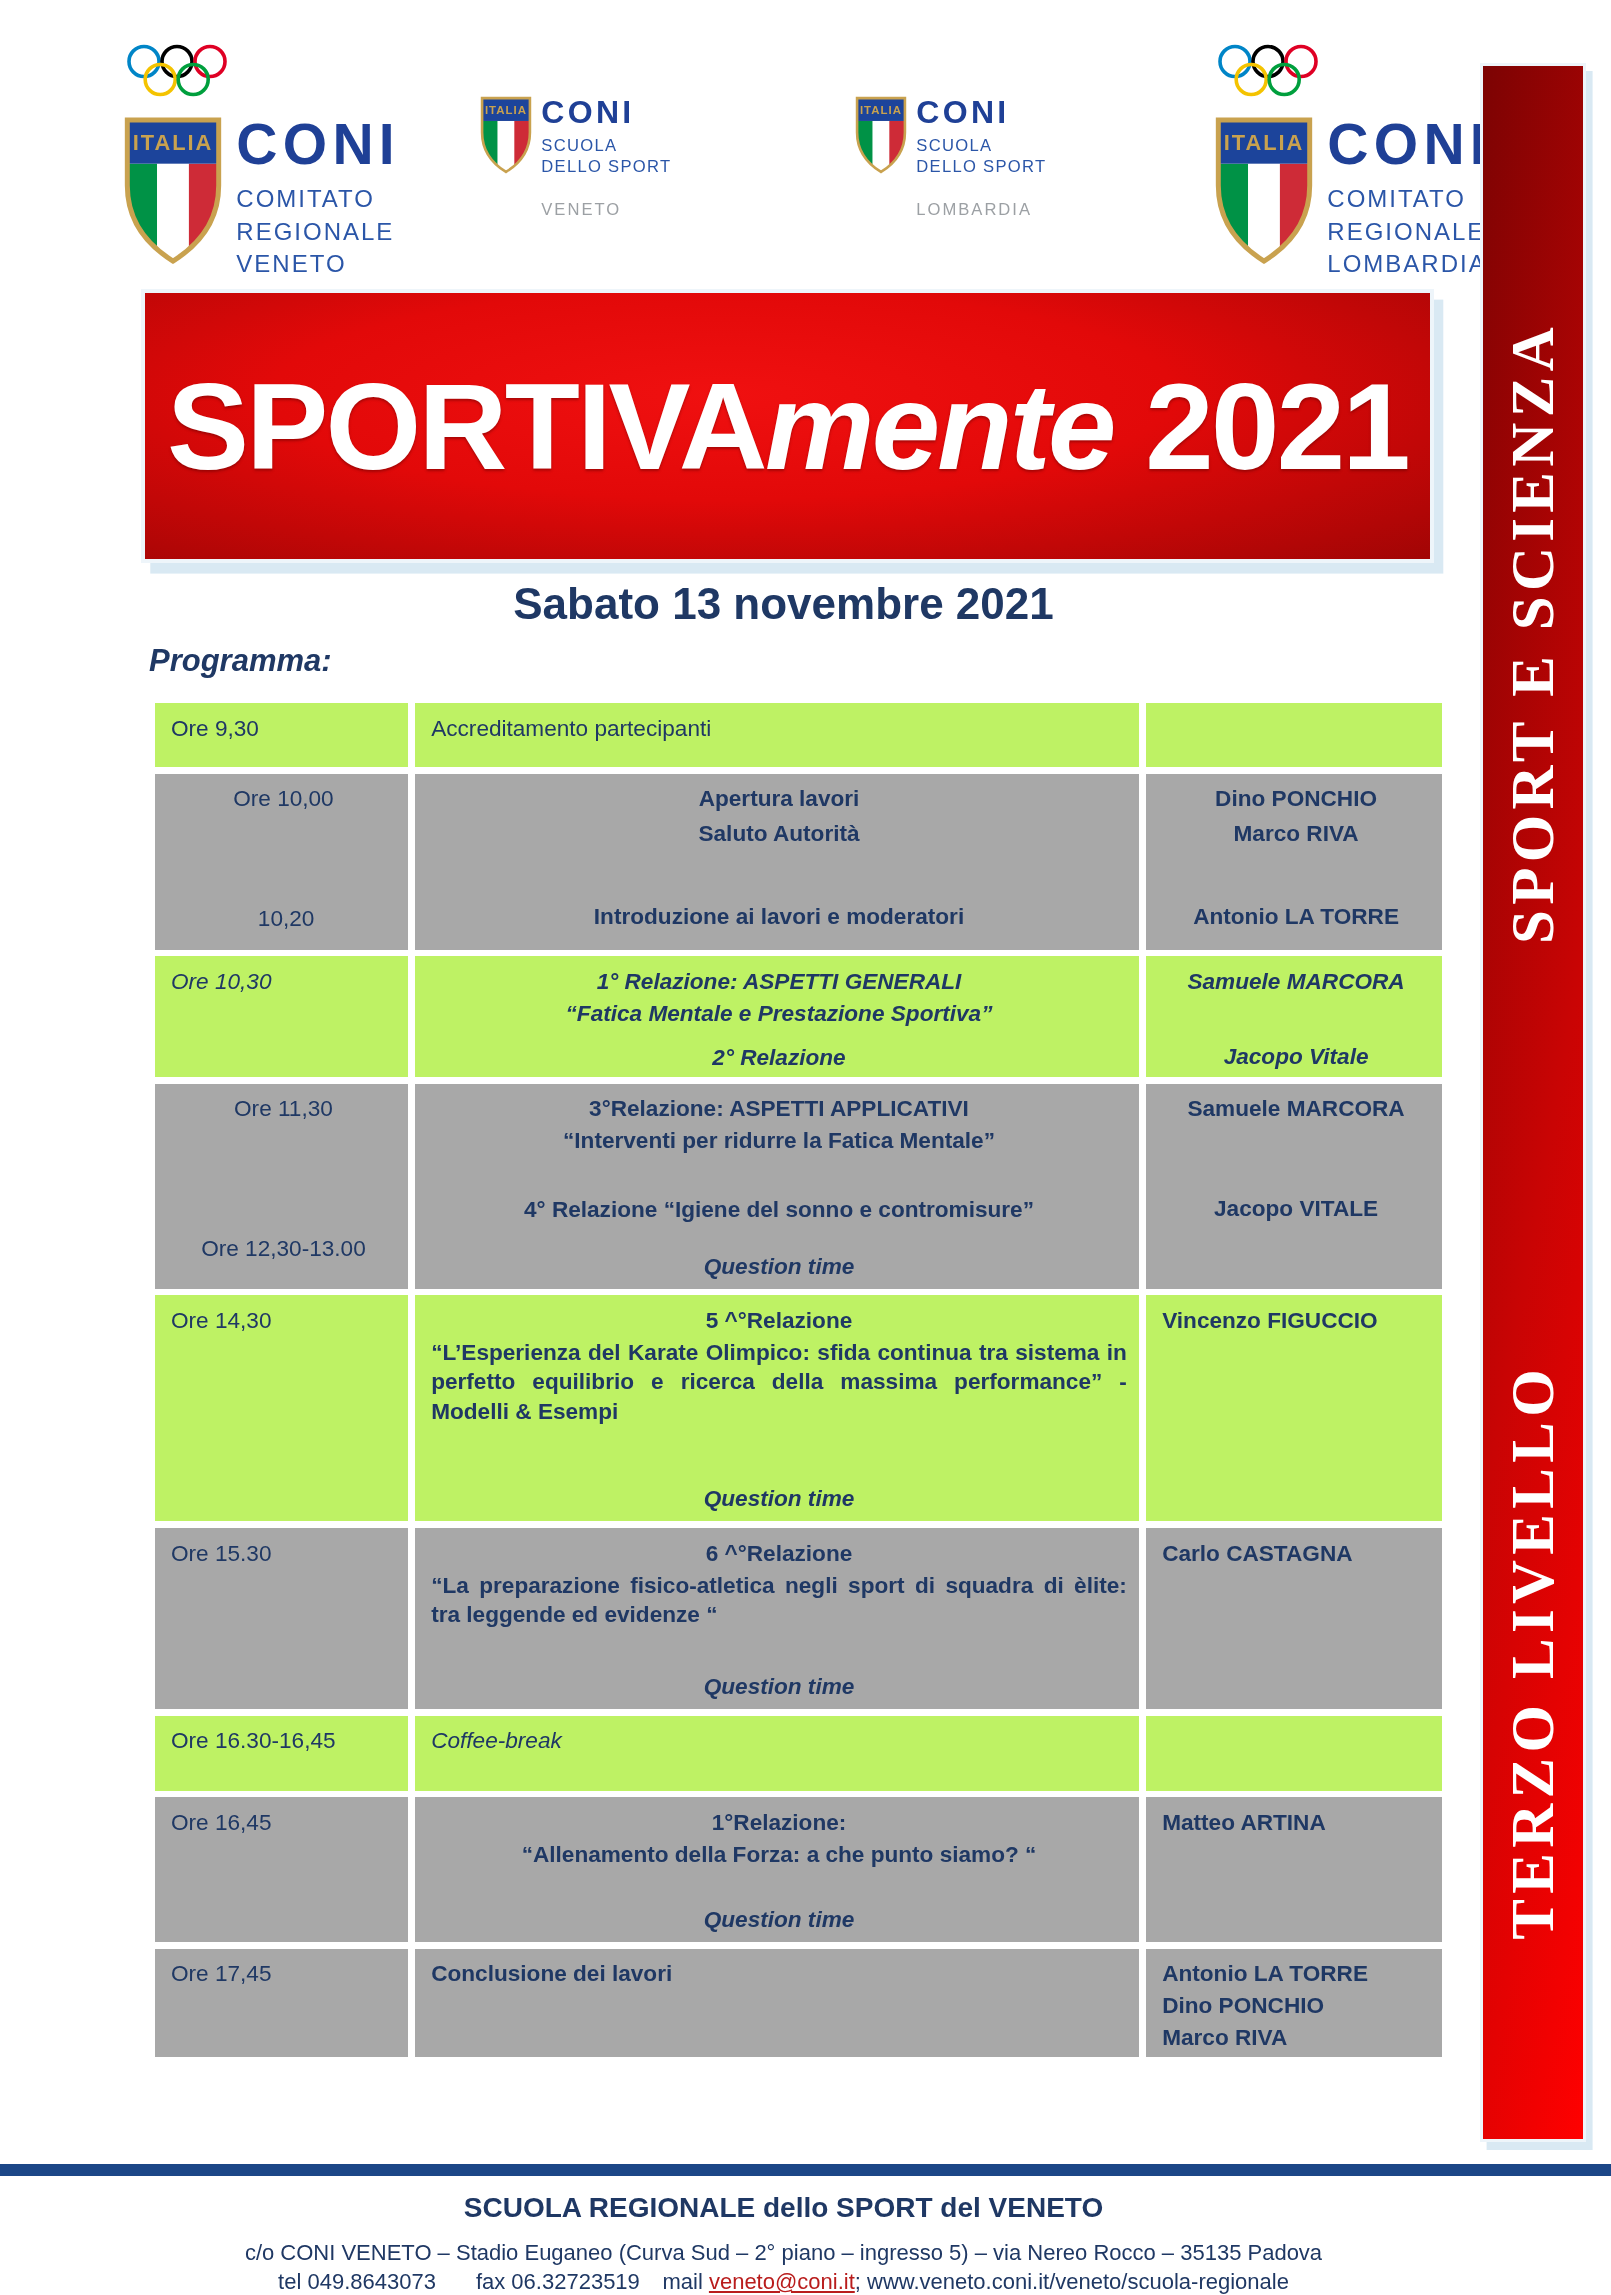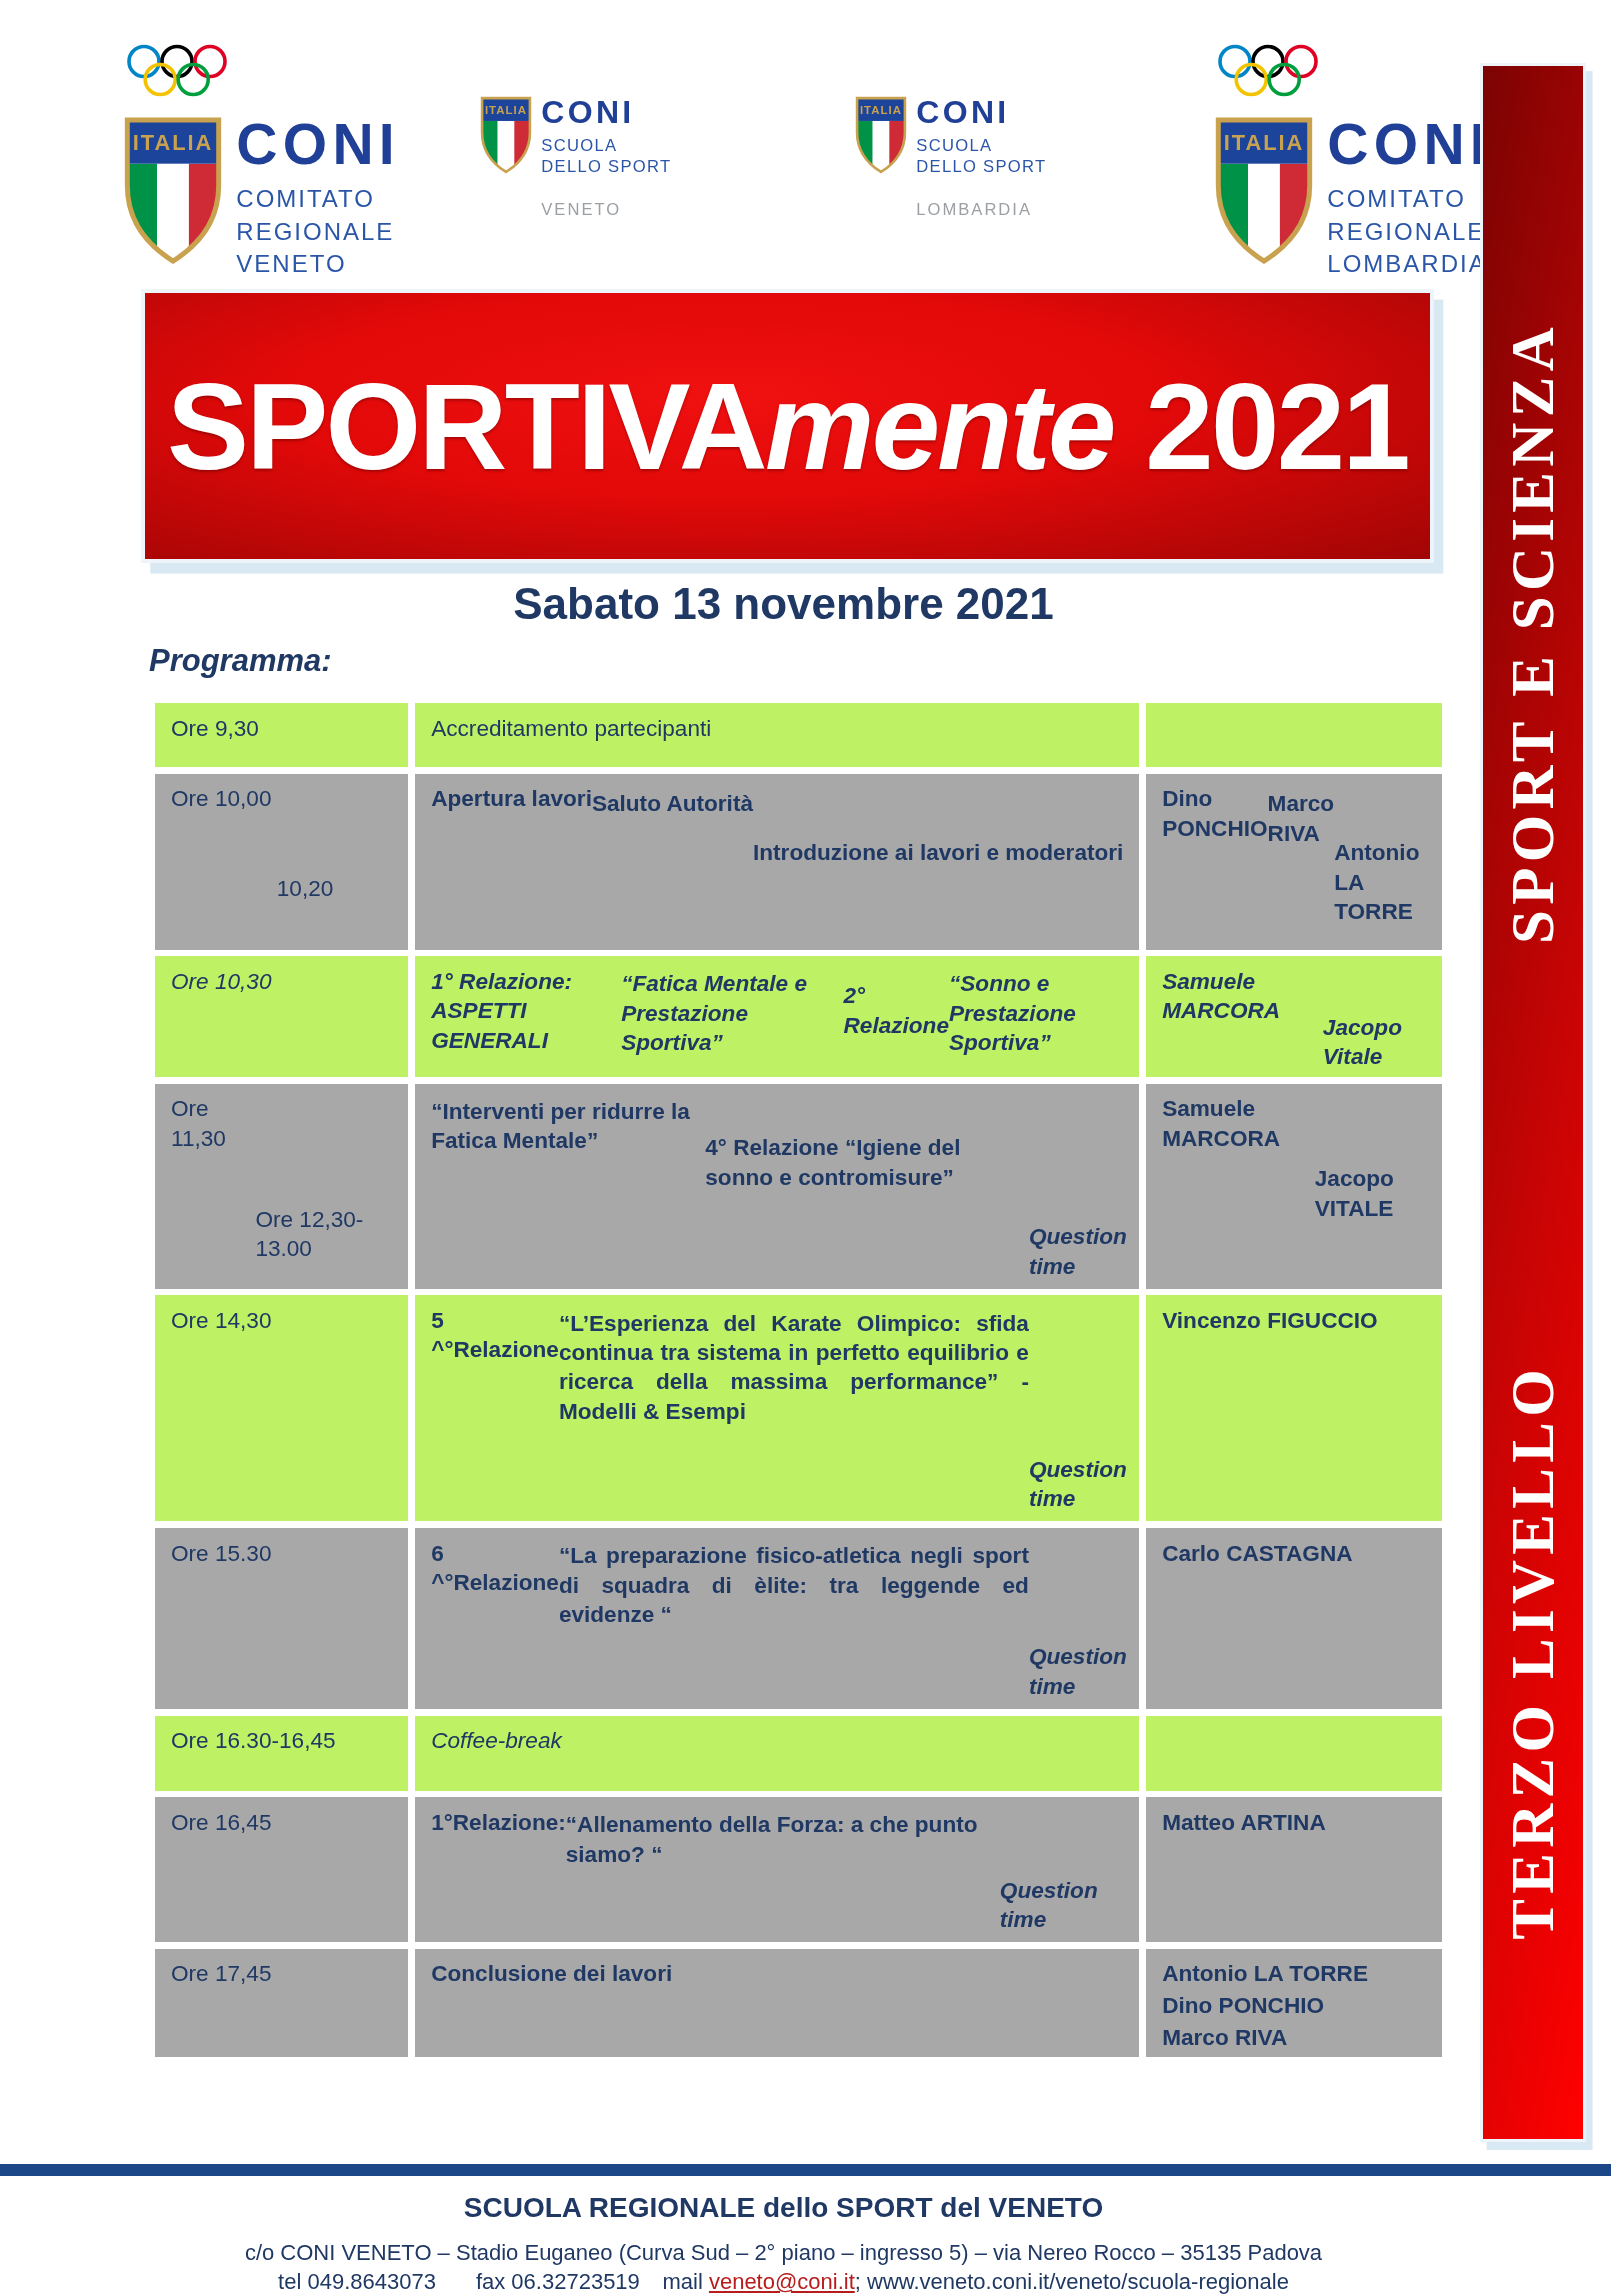--- a/index.html
+++ b/index.html
@@ -40,21 +40,21 @@
   .cell{box-sizing:border-box;padding:10.6px 12px 6.6px 16px;font-size:22.6px;line-height:1.3;overflow:hidden;}
   .c-time{width:253px;margin-right:7.3px;}
   .c-desc{width:724px;margin-right:7.3px;}
   .c-spk{width:296px;}
   .light .cell{background:#bef264;}
   .dark  .cell{background:#A8A8A8;}
   .b{font-weight:bold;}
   .bi{font-weight:bold;font-style:italic;}
   .i{font-style:italic;}
   .just{text-align:justify;}
-  .cellcol{display:flex;height:100%;}
+  .cellcol{display:flex;flex-direction:column;height:100%;align-items:center;}
 
   
   .sidebar{position:absolute;left:1480px;top:63px;width:106px;height:2079px;box-sizing:border-box;
            background:linear-gradient(100deg,#7c0303 0%,#c90404 55%,#ff0000 100%);
            border:3.3px solid #eef5fa;box-shadow:6.6px 8px 0 #d9e9f3;
            display:flex;flex-direction:column;align-items:center;justify-content:space-between;
            padding:256px 0 199px 0;}
   .vtext{writing-mode:vertical-rl;transform:rotate(180deg);
          font-family:"Liberation Serif",serif;font-weight:bold;color:#ffffff;
          font-size:61px;letter-spacing:5.3px;white-space:nowrap;}
@@ -259,20 +259,21 @@
 
     <div class="prow dark" style="height:205px;">
       <div class="cell c-time">
         <div class="cellcol">
           <div>Ore 11,30</div>
           <div style="margin-top:auto;margin-bottom:18.6px;">Ore 12,30-13.00</div>
         </div>
       </div>
       <div class="cell c-desc">
         <div class="cellcol">
+          <div class="b">3°Relazione: ASPETTI APPLICATIVI</div>
           <div class="b" style="margin-top:2.7px;">“Interventi per ridurre la Fatica Mentale”</div>
           <div class="b" style="margin-top:39px;">4° Relazione “Igiene del sonno e contromisure”</div>
           <div class="bi" style="margin-top:auto;margin-bottom:1.3px;">Question time</div>
         </div>
       </div>
       <div class="cell c-spk">
         <div class="cellcol">
           <div class="b">Samuele MARCORA</div>
           <div class="b" style="margin-top:70px;">Jacopo VITALE</div>
         </div>

